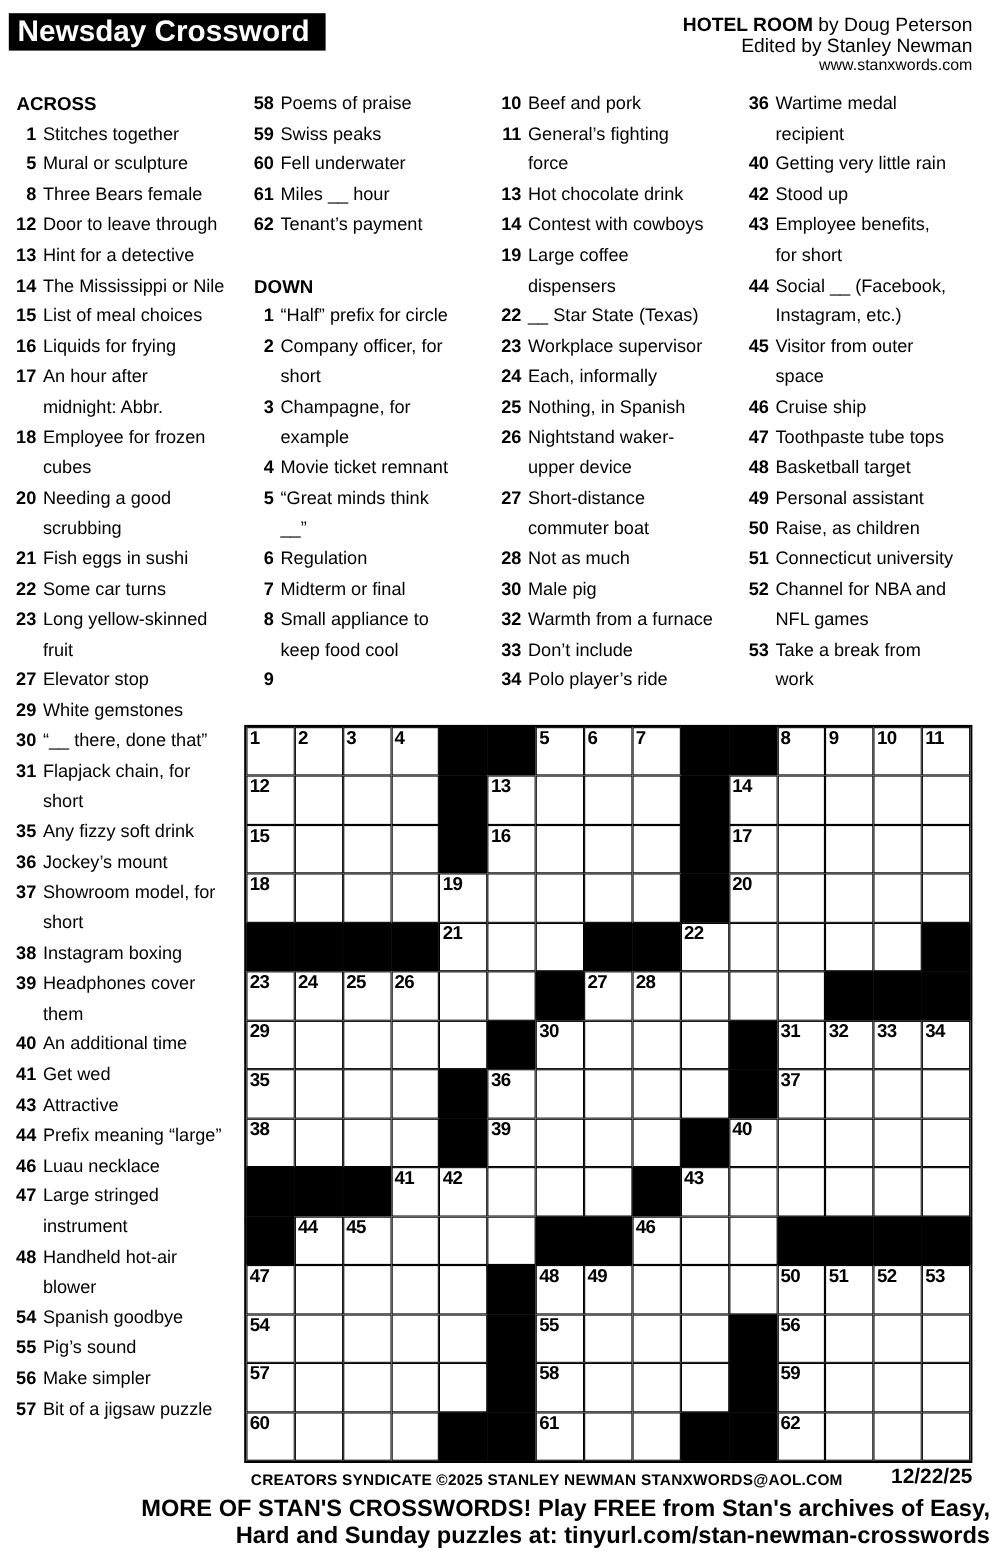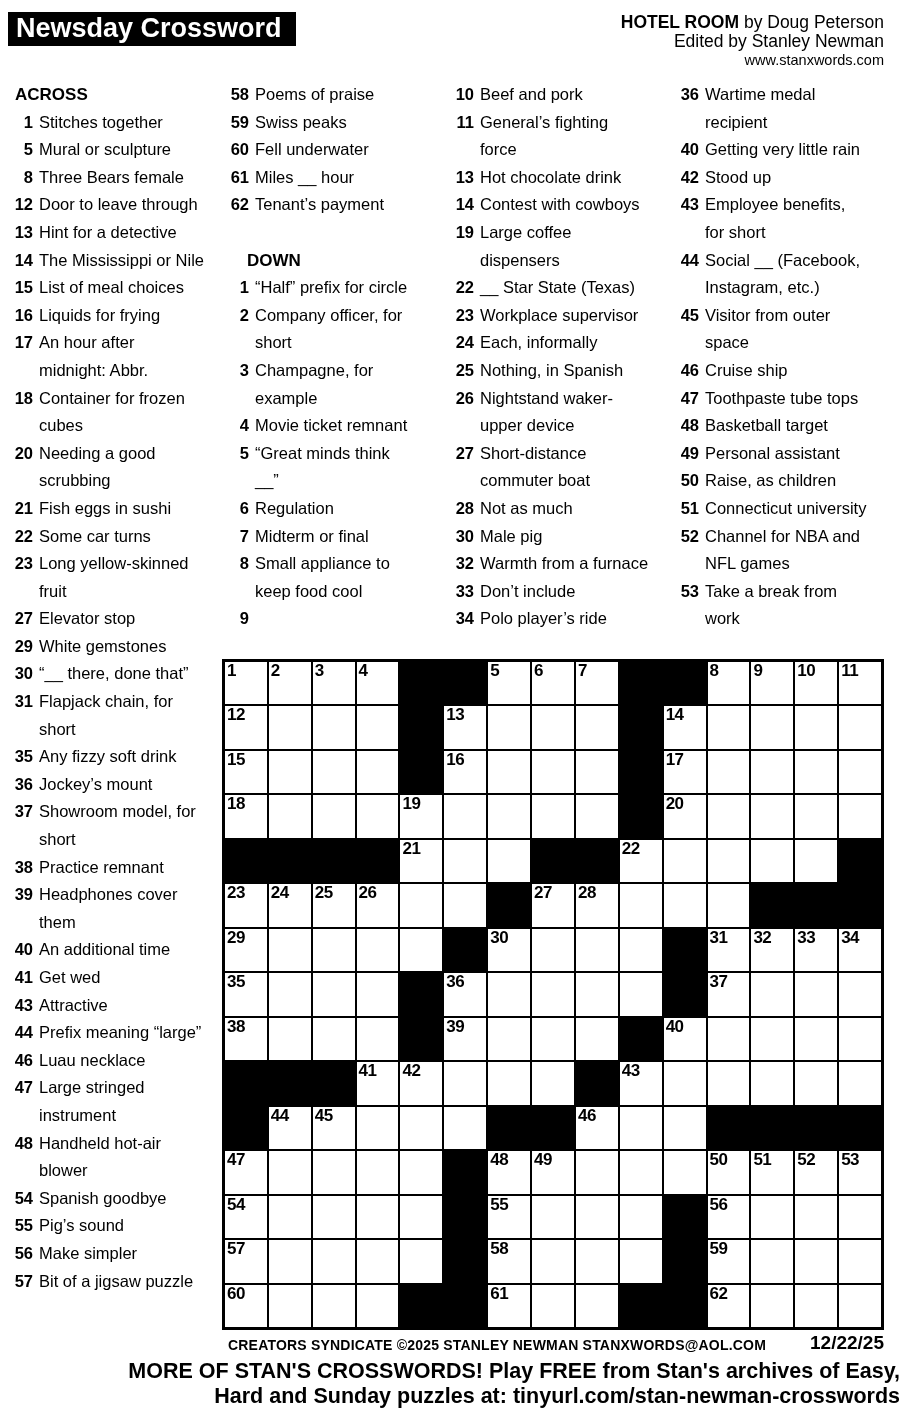--- a/index.html
+++ b/index.html
@@ -18,21 +18,21 @@
   .pub-line1, .pub-line2 { font-size:17.5px; line-height:19px;padding-left:14px; }
   .pub-line1 .ptitle { font-weight:bold; }
   .pub-line3 { font-size:14.5px; line-height:18px; }
   
   .clue-col { position:absolute; top:81px; }
   #cluecol1 { left:12px;  width:193px; }
   #cluecol2 { left:228px; width:190px; }
   #cluecol3 { left:453px; width:196px; }
   #cluecol4 { left:678px; width:190px; }
   .clue-header { font-weight:bold; font-size:17px; line-height:27.6px; padding-left:3px; }
-  .clue-header.gap { margin-top:27.6px;margin-left:16px; }
+  .clue-header.gap { margin-top:27.6px; }
   .clue { display:flex; font-size:16.5px; line-height:27.6px; }
   .cnum { flex:0 0 21px; text-align:right; font-weight:bold; padding-right:6px; }
   .ctext { flex:1; }
   
   .grid {
     position:absolute; left:222px; top:659px; width:662px; height:671px;
     display:grid; grid-template-columns:repeat(15,1fr); grid-template-rows:repeat(15,1fr);
     border:2px solid #000; box-sizing:border-box; background:#fff;
   }
   .cell { position:relative; border:1px solid #000; background:#fff; }
@@ -100,21 +100,21 @@
       <div class="clue">
         <span class="cnum">16</span>
         <span class="ctext">Liquids for frying</span>
       </div>
       <div class="clue">
         <span class="cnum">17</span>
         <span class="ctext">An hour after midnight: Abbr.</span>
       </div>
       <div class="clue">
         <span class="cnum">18</span>
-        <span class="ctext">Container for frozen cubes</span>
+        <span class="ctext">Employee for frozen cubes</span>
       </div>
       <div class="clue">
         <span class="cnum">20</span>
         <span class="ctext">Needing a good scrubbing</span>
       </div>
       <div class="clue">
         <span class="cnum">21</span>
         <span class="ctext">Fish eggs in sushi</span>
       </div>
       <div class="clue">
@@ -148,21 +148,21 @@
       <div class="clue">
         <span class="cnum">36</span>
         <span class="ctext">Jockey’s mount</span>
       </div>
       <div class="clue">
         <span class="cnum">37</span>
         <span class="ctext">Showroom model, for short</span>
       </div>
       <div class="clue">
         <span class="cnum">38</span>
-        <span class="ctext">Practice remnant</span>
+        <span class="ctext">Instagram boxing</span>
       </div>
       <div class="clue">
         <span class="cnum">39</span>
         <span class="ctext">Headphones cover them</span>
       </div>
       <div class="clue">
         <span class="cnum">40</span>
         <span class="ctext">An additional time</span>
       </div>
       <div class="clue">

